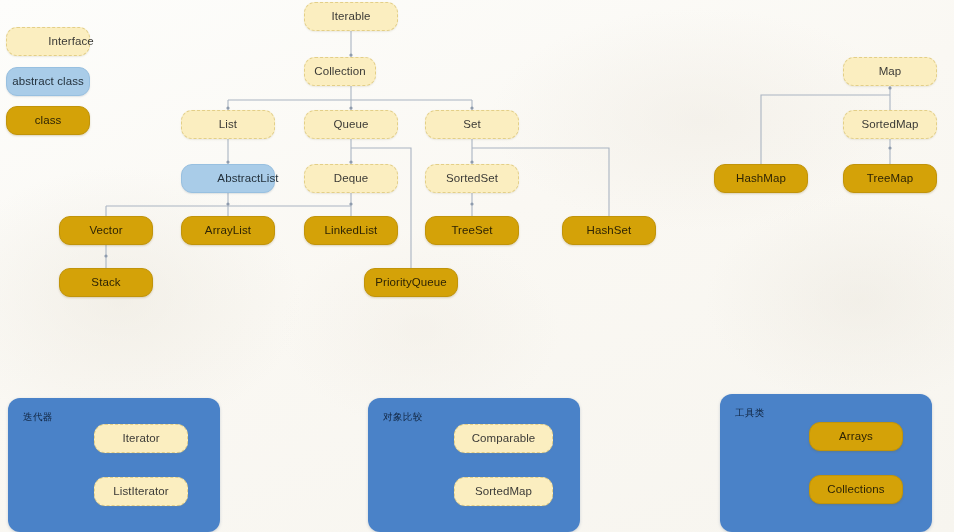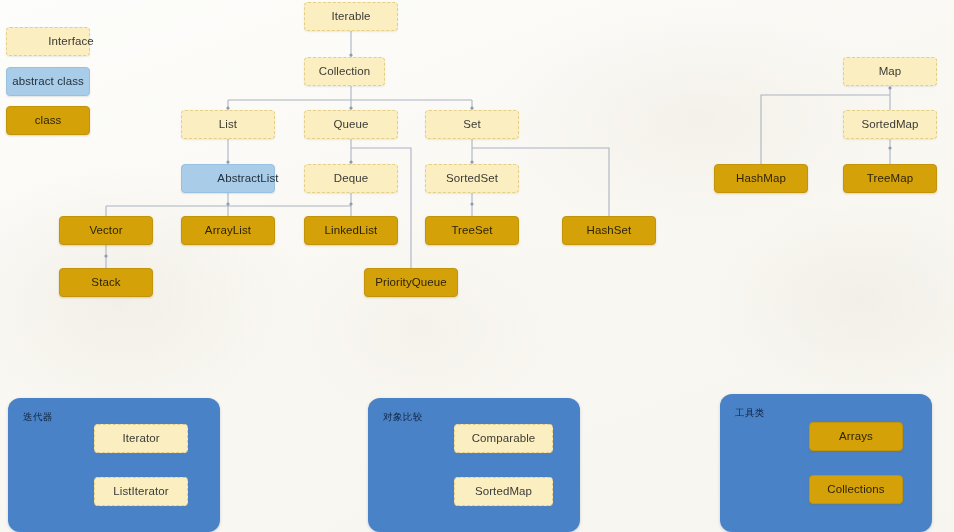--- a/index.html
+++ b/index.html
@@ -43,21 +43,21 @@
   }
 
   
   .node {
     position: absolute;
     box-sizing: border-box;
     display: flex;
     align-items: center;
     justify-content: center;
     text-align: center;
-    border-radius: 4px;
+    border-radius: 11px;
     font-size: 11.5px;
     letter-spacing: 0.1px;
     line-height: 1.1;
     white-space: nowrap;
   }
 
   
   .n-interface {
     background: #fbeec0;
     border: 1.2px dashed #e3cf88;
@@ -169,21 +169,21 @@
   <div class="node n-abstract legend-item" style="top:67px;">
     <span>abstract class</span>
   </div>
   <div class="node n-class legend-item" style="top:106px;">
     <span>class</span>
   </div>
 
   <div class="node n-interface" style="left:304px; top:2px; width:94px; height:29px;">
     <span>Iterable</span>
   </div>
-  <div class="node n-interface" style="left:304px; top:57px; width:81px; height:29px;">
+  <div class="node n-interface" style="left:304px; top:57px; width:72px; height:29px;">
     <span>Collection</span>
   </div>
 
   <div class="node n-interface" style="left:181px; top:110px; width:94px; height:29px;">
     <span>List</span>
   </div>
   <div class="node n-interface" style="left:304px; top:110px; width:94px; height:29px;">
     <span>Queue</span>
   </div>
   <div class="node n-interface" style="left:425px; top:110px; width:94px; height:29px;">

